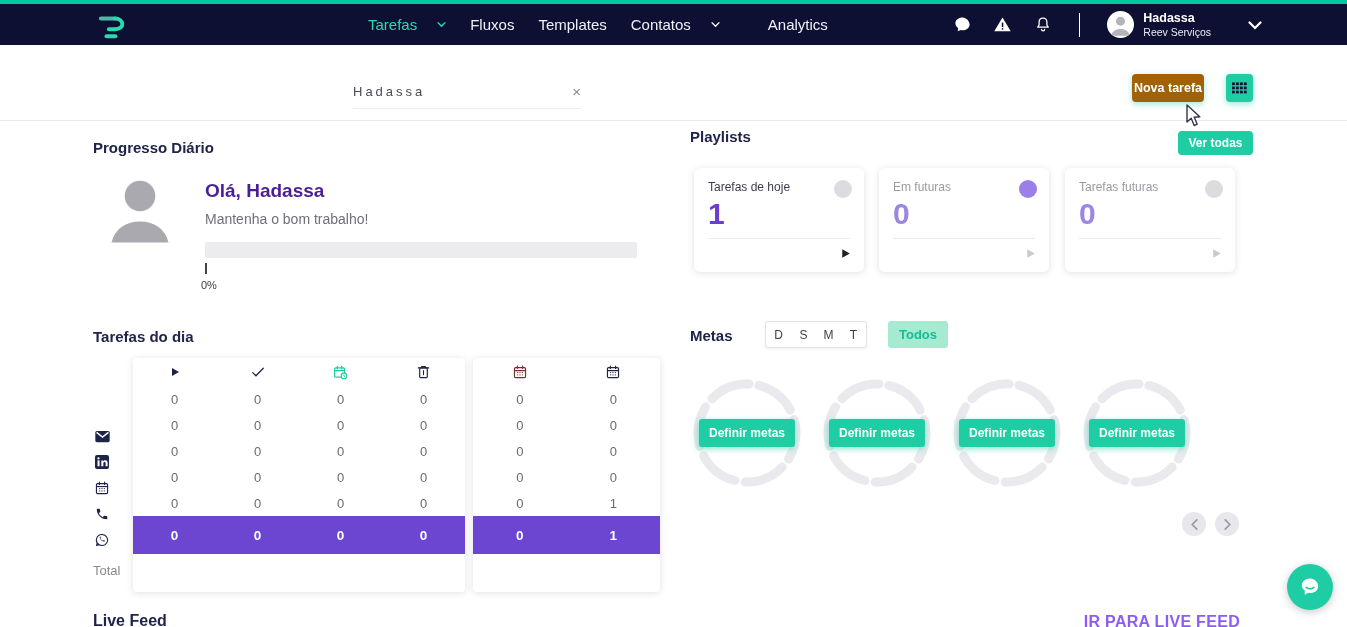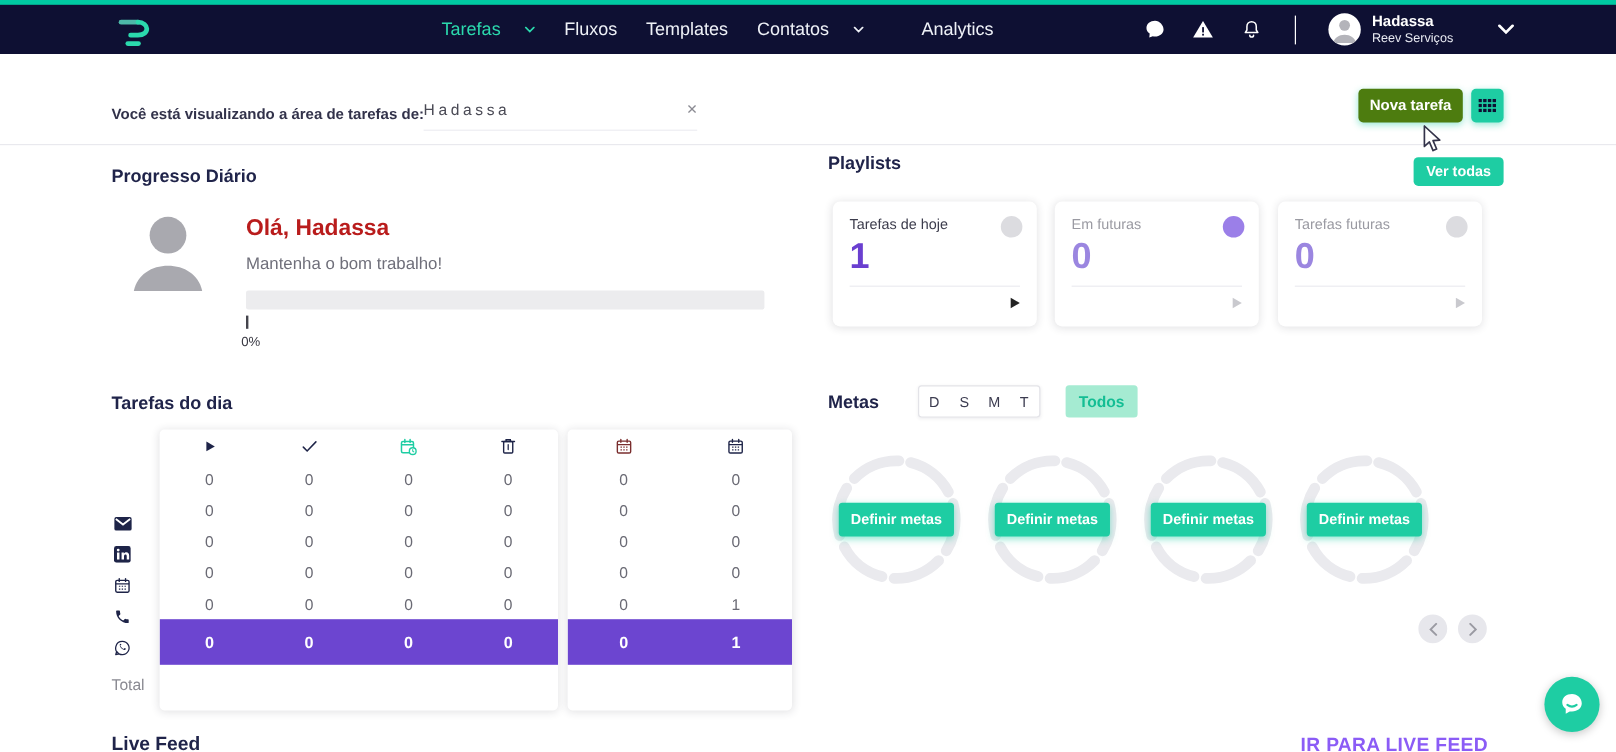--- a/index.html
+++ b/index.html
@@ -21,31 +21,31 @@
   .nav-user-name { color:#fff; font-size:12.5px; font-weight:bold; line-height:15px; }
   .nav-user-org { color:#e8eaf2; font-size:10.5px; line-height:13px; }
   .nav-caret { margin-left:16px; cursor:pointer; }
 
   
   .viewing-label { position:absolute; left:93px; top:88px; font-size:12.5px; font-weight:bold; color:#32324A; }
   .viewing-field { position:absolute; left:353px; top:84px; width:228px; display:flex; justify-content:space-between; align-items:center; border-bottom:1px solid #EDEDF2; padding-bottom:9px; }
   .viewing-value { font-size:13px; color:#4A4A55; letter-spacing:3px; }
   .viewing-x { font-size:15px; color:#8A8A92; cursor:pointer; line-height:12px; }
 
-  .btn-new-task { position:absolute; left:1132px; top:74px; width:87px; height:28px; background:#4d7c0f; color:#fff; font-size:12.5px; font-weight:bold; border:none; border-radius:4px; cursor:pointer; box-shadow:0 2px 6px rgba(30,205,163,.45); font-family:inherit; }
+  .btn-new-task { position:absolute; left:1132px; top:74px; width:72px; height:28px; background:#a16207; color:#fff; font-size:12.5px; font-weight:bold; border:none; border-radius:4px; cursor:pointer; box-shadow:0 2px 6px rgba(30,205,163,.45); font-family:inherit; }
   .btn-grid { position:absolute; left:1226px; top:74px; width:27px; height:28px; background:#1ECDA3; border:none; border-radius:4px; cursor:pointer; display:flex; align-items:center; justify-content:center; box-shadow:0 2px 6px rgba(30,205,163,.45); }
   .hdiv { position:absolute; top:120px; left:0; right:0; height:1px; background:#E9E9EE; }
 
   .cursor { position:absolute; left:1185px; top:104px; pointer-events:none; z-index:50; }
 
   
   .h-section { font-size:15px; font-weight:bold; color:#20244A; }
   .progress-title { position:absolute; left:93px; top:139px; }
   .avatar-big { position:absolute; left:104px; top:172px; }
-  .greeting { position:absolute; left:205px; top:180px; font-size:19px; font-weight:bold; color:#b91c1c; }
+  .greeting { position:absolute; left:205px; top:180px; font-size:19px; font-weight:bold; color:#4c1d95; }
   .greet-sub { position:absolute; left:205px; top:211px; font-size:14px; color:#6F6F7A; }
   .pbar { position:absolute; left:205px; top:242px; width:432px; height:16px; background:#ECECEE; border-radius:2px; }
   .ptick { position:absolute; left:205px; top:263px; width:1.5px; height:11px; background:#44444c; }
   .ppct { position:absolute; left:201px; top:279px; font-size:11px; color:#3A3A44; }
 
   
   .tasks-title { position:absolute; left:93px; top:328px; }
   .chan-col { position:absolute; left:95px; top:423px; width:20px; }
   .chan-ic { height:26px; display:flex; align-items:center; }
   .total-label { position:absolute; left:93px; top:563px; font-size:13px; color:#8A8A92; }
@@ -163,21 +163,20 @@
         </span>
       </div>
       <span class="nav-caret">
         <svg width="14" height="9" viewBox="0 0 14 9">
             <path d="M1.5 1.5L7 7l5.5-5.5" stroke="#fff" stroke-width="2.2" fill="none" stroke-linecap="round"></path>
           </svg>
       </span>
     </div>
   </div>
 
-  <div class="viewing-label">Você está visualizando a área de tarefas de:</div>
   <div class="viewing-field">
     <span class="viewing-value">Hadassa</span>
     <span class="viewing-x">×</span>
   </div>
 
   <button class="btn-new-task">Nova tarefa</button>
   <button class="btn-grid">
     <svg width="15" height="12" viewBox="0 0 19 14">
       <g fill="#0E1033">
         <rect x="0" y="0" width="3.6" height="3.4"></rect>

